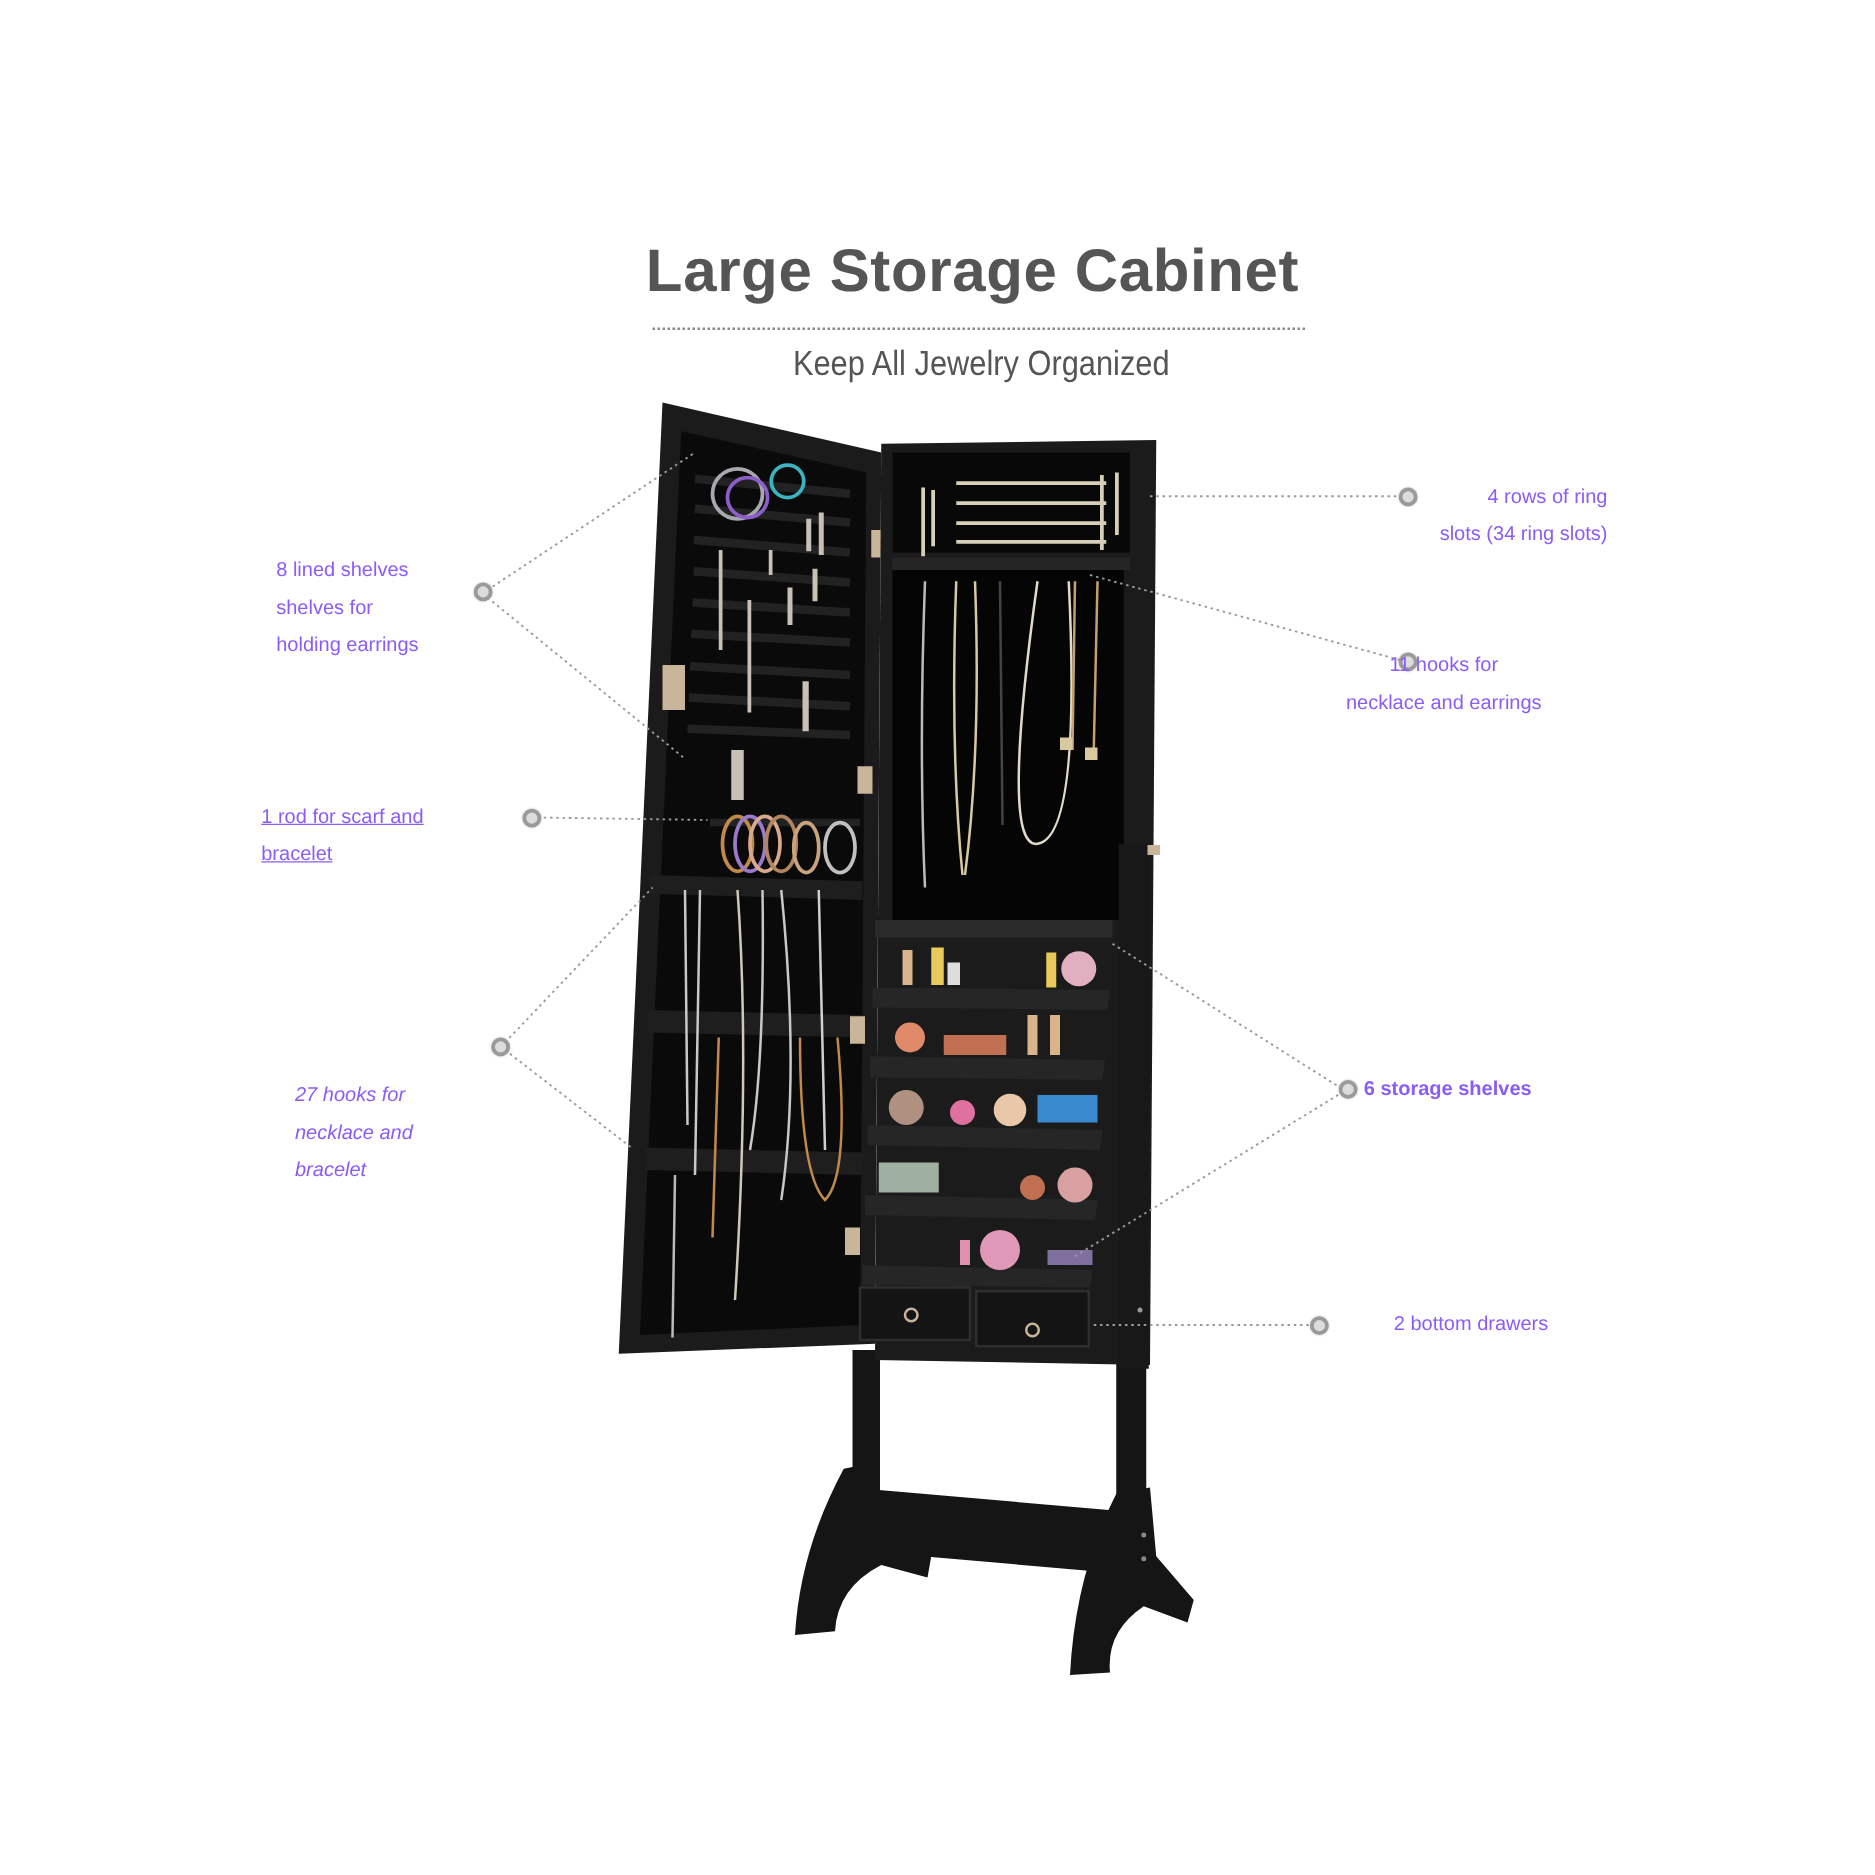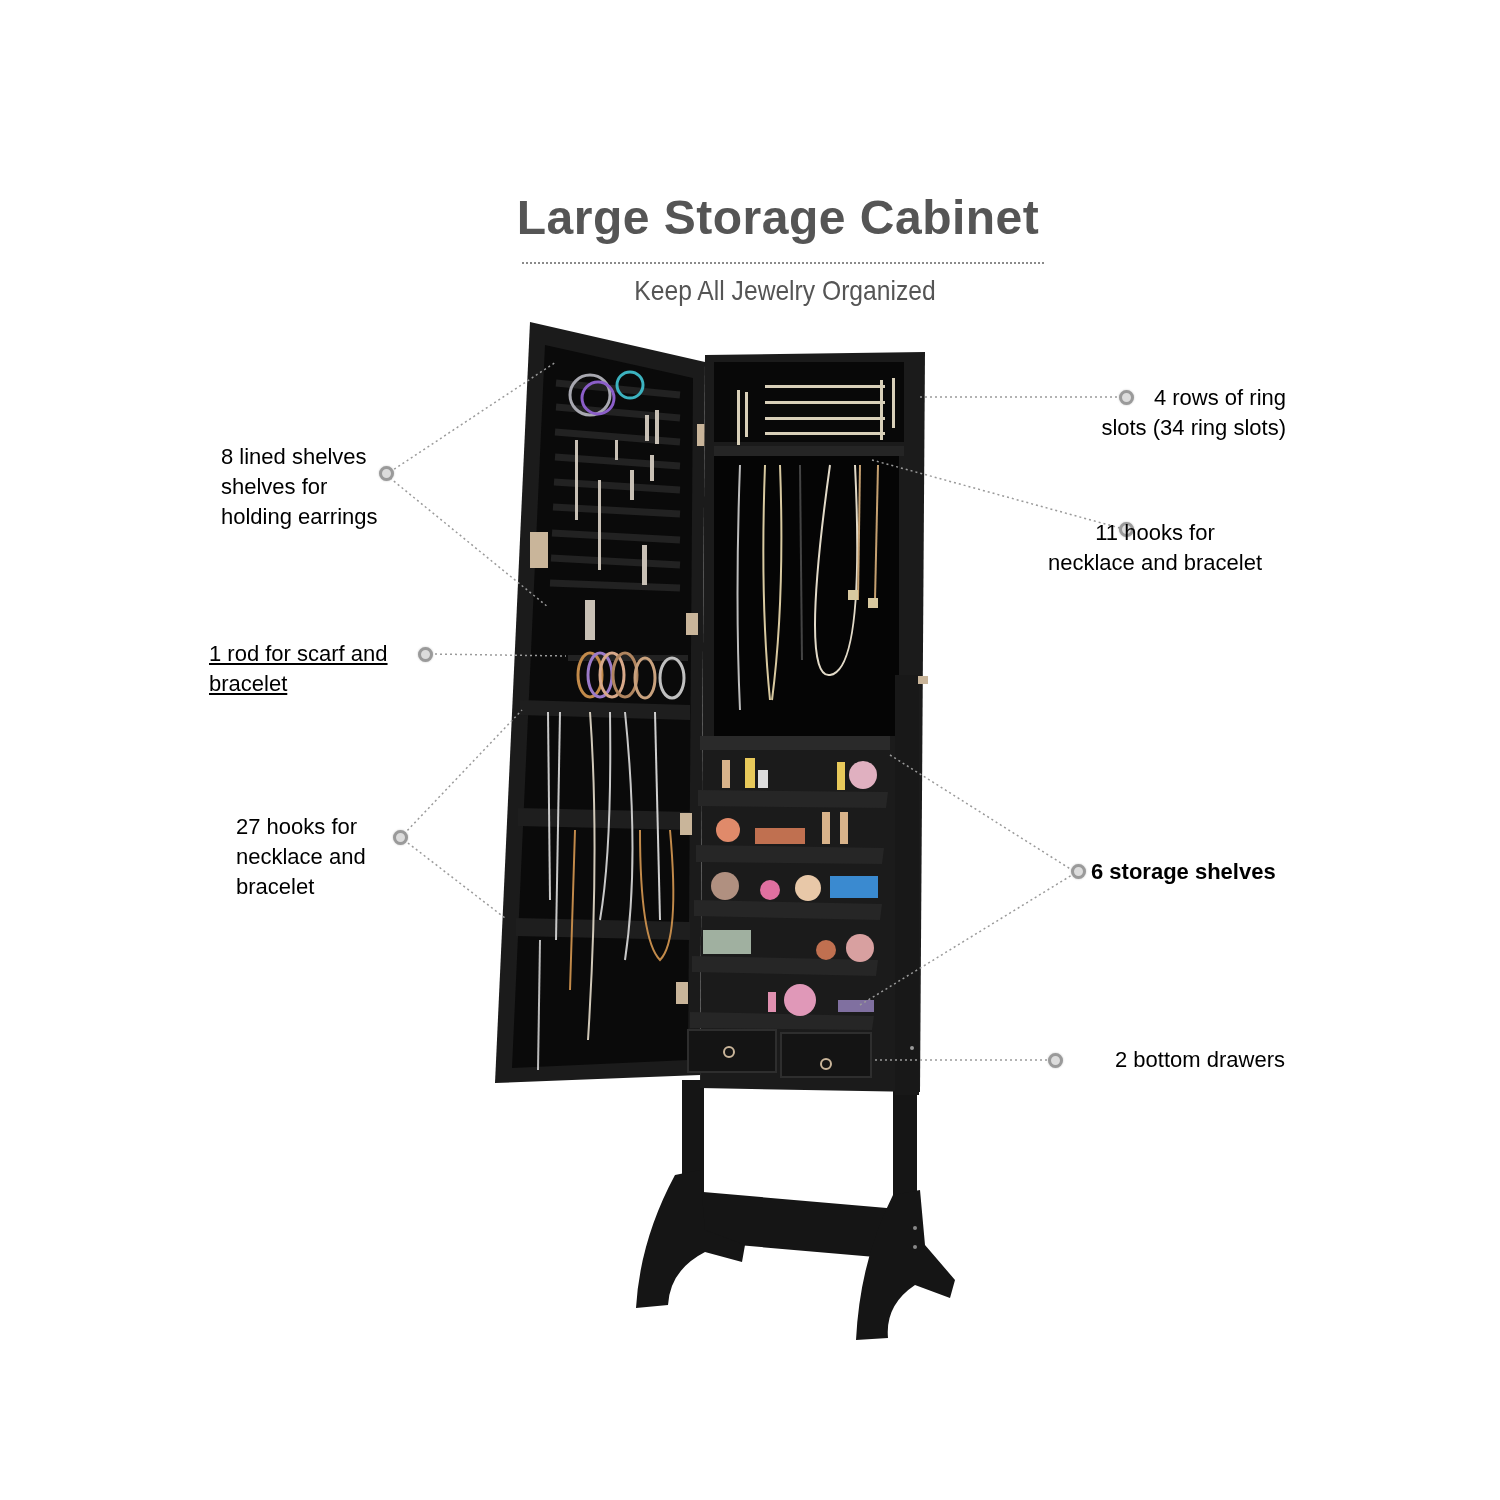--- a/index.html
+++ b/index.html
@@ -1,20 +1,20 @@
 <!DOCTYPE html>
 <html><head>
 <meta charset="utf-8">
 <style>
   html, body { margin:0; padding:0; background:#ffffff; }
   body { width:1500px; height:1500px; position:relative; overflow:hidden; font-family:"Liberation Sans", sans-serif; color:#4d4d4d; }
   .title { position:absolute; left:0; width:1556px; top:190px; text-align:center; font-weight:bold; font-size:48px; color:#555555; letter-spacing:0.5px; }
   .title-rule { position:absolute; left:522px; width:522px; top:262px; border-top:2px dotted #8a8a8a; }
   .subtitle { position:absolute; left:0; width:1570px; top:275px; text-align:center; font-size:28px; color:#555555; transform:scaleX(0.88); transform-origin:785px 0; }
-  .callout { position:absolute; font-size:22px; line-height:30px; color:#000000; }
+  .callout { position:absolute; font-size:16px; line-height:30px; color:#8b5cf6; }
   .callout.right { text-align:right; }
   .dot { position:absolute; width:9px; height:9px; border-radius:50%; border:3px solid #9a9a9a; background:#dcdcdc; box-shadow:0 0 2px rgba(0,0,0,0.25); }
   svg.overlay { position:absolute; left:0; top:0; }
 </style>
 </head>
 <body>
 
 <div class="title">Large Storage Cabinet</div>
 <div class="title-rule"></div>
 <div class="subtitle">Keep All Jewelry Organized</div>
@@ -192,37 +192,37 @@
   <div>holding earrings</div>
 </div>
 <div class="dot" style="left:379px; top:466px;"></div>
 
 <div class="callout" style="left:209px; top:639px;text-decoration:underline;">
   <div>1 rod for scarf and</div>
   <div>bracelet</div>
 </div>
 <div class="dot" style="left:418px; top:647px;"></div>
 
-<div class="callout" style="left:236px; top:812px;">
+<div class="callout" style="left:236px; top:862px;font-style:italic;">
   <div>27 hooks for</div>
   <div>necklace and</div>
   <div>bracelet</div>
 </div>
 <div class="dot" style="left:393px; top:830px;"></div>
 
 <div class="dot" style="left:1119px; top:390px;"></div>
 <div class="callout right" style="left:1070px; width:216px; top:383px;">
   <div>4 rows of ring</div>
   <div>slots (34 ring slots)</div>
 </div>
 
 <div class="dot" style="left:1119px; top:522px;"></div>
 <div class="callout right" style="left:1030px; width:250px; top:518px;text-align:center;">
   <div>11 hooks for</div>
-  <div>necklace and bracelet</div>
+  <div>necklace and earrings</div>
 </div>
 
 <div class="dot" style="left:1071px; top:864px;"></div>
 <div class="callout" style="left:1091px; top:857px;font-weight:bold;">
   <div>6 storage shelves</div>
 </div>
 
 <div class="dot" style="left:1048px; top:1053px;"></div>
 <div class="callout" style="left:1080px; top:1045px;margin-left:35px;">
   <div>2 bottom drawers</div>

